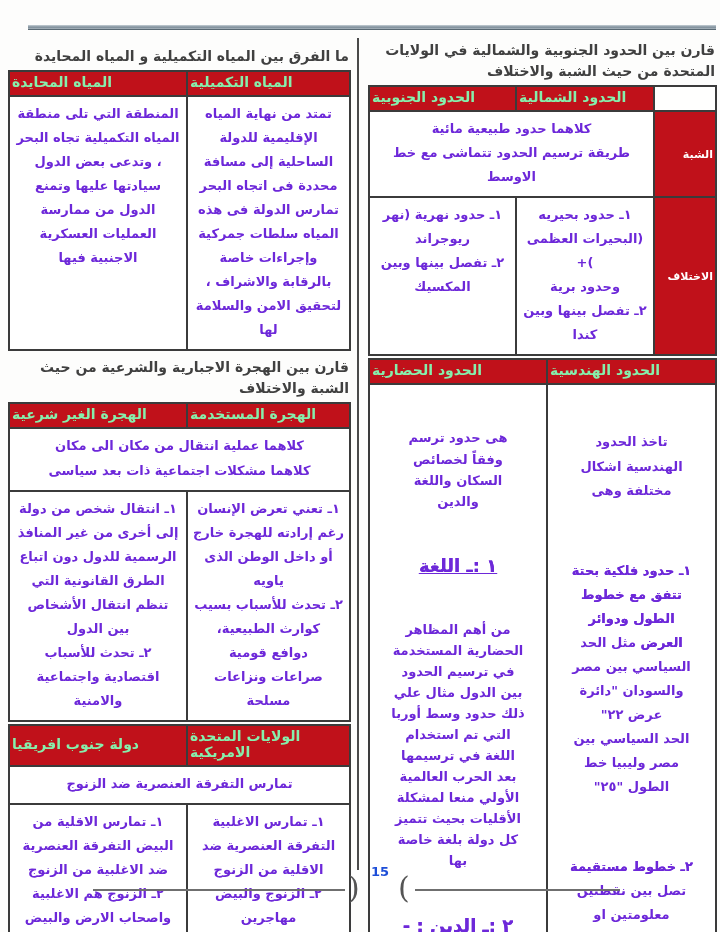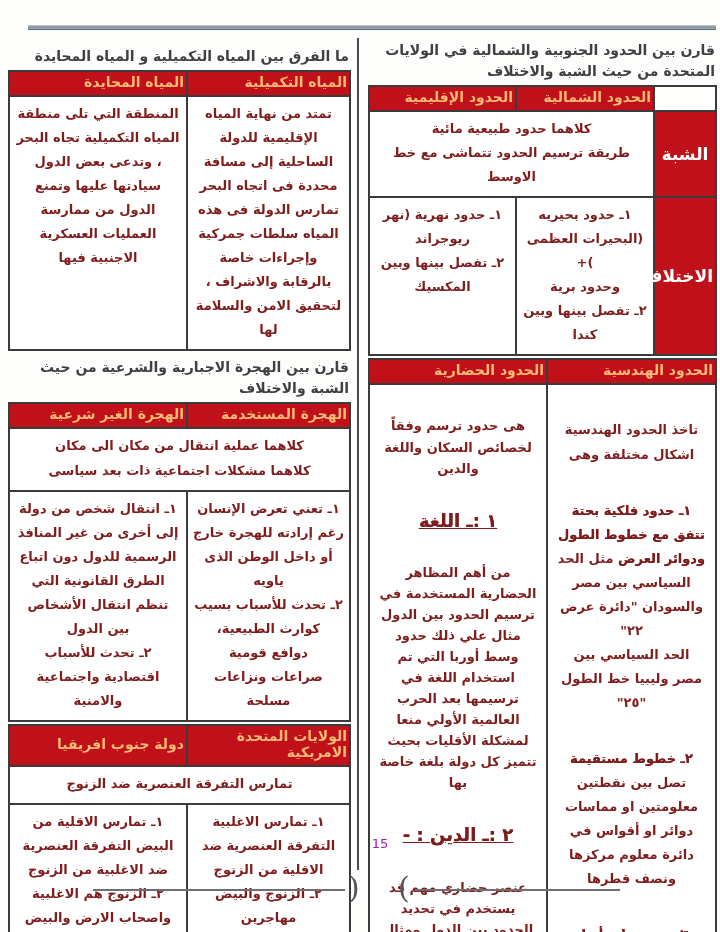--- a/index.html
+++ b/index.html
@@ -24,46 +24,46 @@
   .stitle{
     color:#404040;font-weight:bold;font-size:14px;line-height:1.5;
     text-align:right;margin:6px 2px 3px 2px;
   }
   table.cmp{
     width:100%;border-collapse:collapse;direction:rtl;table-layout:fixed;
     background:#fff;margin-bottom:2px;
   }
   table.cmp th,table.cmp td{border:2px solid #3b3b3b;}
   th.red{
-    background:#c0111a;color:#fdba74;font-size:14px;font-weight:bold;
-    padding:2px 2px 5px 2px;text-align:right;
+    background:#c0111a;color:#86efac;font-size:14px;font-weight:bold;
+    padding:2px 8px 5px 2px;text-align:left;
   }
   th.blank{background:#fffffe;}
-  th.side{background:#c0111a;color:#fff;font-size:17px;font-weight:bold;text-align:center;padding:2px;}
+  th.side{background:#c0111a;color:#fff;font-size:11px;font-weight:bold;text-align:right;padding:2px;}
   td.body{
-    font-size:13px;font-weight:bold;color:#7f1d1d;text-align:center;
+    font-size:13px;font-weight:bold;color:#6d28d9;text-align:center;
     vertical-align:top;padding:5px 5px 7px 5px;line-height:1.85;
     white-space:pre-line;
   }
   td.tight{line-height:1.62;}
   .uline{text-decoration:underline;font-size:18px;margin:2px 0;}
-  .para{margin:4px;}
+  .para{margin:16px;}
   .xb{text-shadow:0 0 .6px currentColor;}
   .footer-line{position:absolute;height:1.5px;background:#6f6f6f;top:889px;}
   .fl-left{left:93px;width:252px;}
   .fl-right{left:415px;width:205px;}
   .fbrace{
     position:absolute;top:873px;color:#555;font-size:30px;font-weight:normal;
     font-family:"DejaVu Serif","Liberation Serif",serif;line-height:1;
   }
   .fb-open{left:348px;}
   .fb-close{left:398px;}
   .pagenum{
-    position:absolute;top:836px;left:363px;width:34px;text-align:center;
-    font-size:13px;font-weight:normal;color:#a21caf;direction:ltr;
+    position:absolute;top:864px;left:363px;width:34px;text-align:center;
+    font-size:13px;font-weight:bold;color:#1d4ed8;direction:ltr;
   }
 </style>
 </head>
 <body>
 
 <div class="page">
 
   <div class="top-rule"></div>
   <div class="divider"></div>
 
@@ -74,21 +74,21 @@
     <table class="cmp">
       <colgroup>
           <col style="width:62px">
           <col style="width:138px">
           <col>
         </colgroup>
       <tbody>
           <tr>
         <th class="blank"></th>
         <th class="red">الحدود الشمالية</th>
-        <th class="red">الحدود الإقليمية</th>
+        <th class="red">الحدود الجنوبية</th>
       </tr>
       <tr>
         <th class="side">الشبة</th>
         <td class="body" colspan="2">كلاهما حدود طبيعية مائية
 طريقة ترسيم الحدود تتماشى مع خط الاوسط</td>
       </tr>
       <tr>
         <th class="side">الاختلاف</th>
         <td class="body">١ـ حدود بحيريه (البحيرات العظمى )+
 وحدود برية

